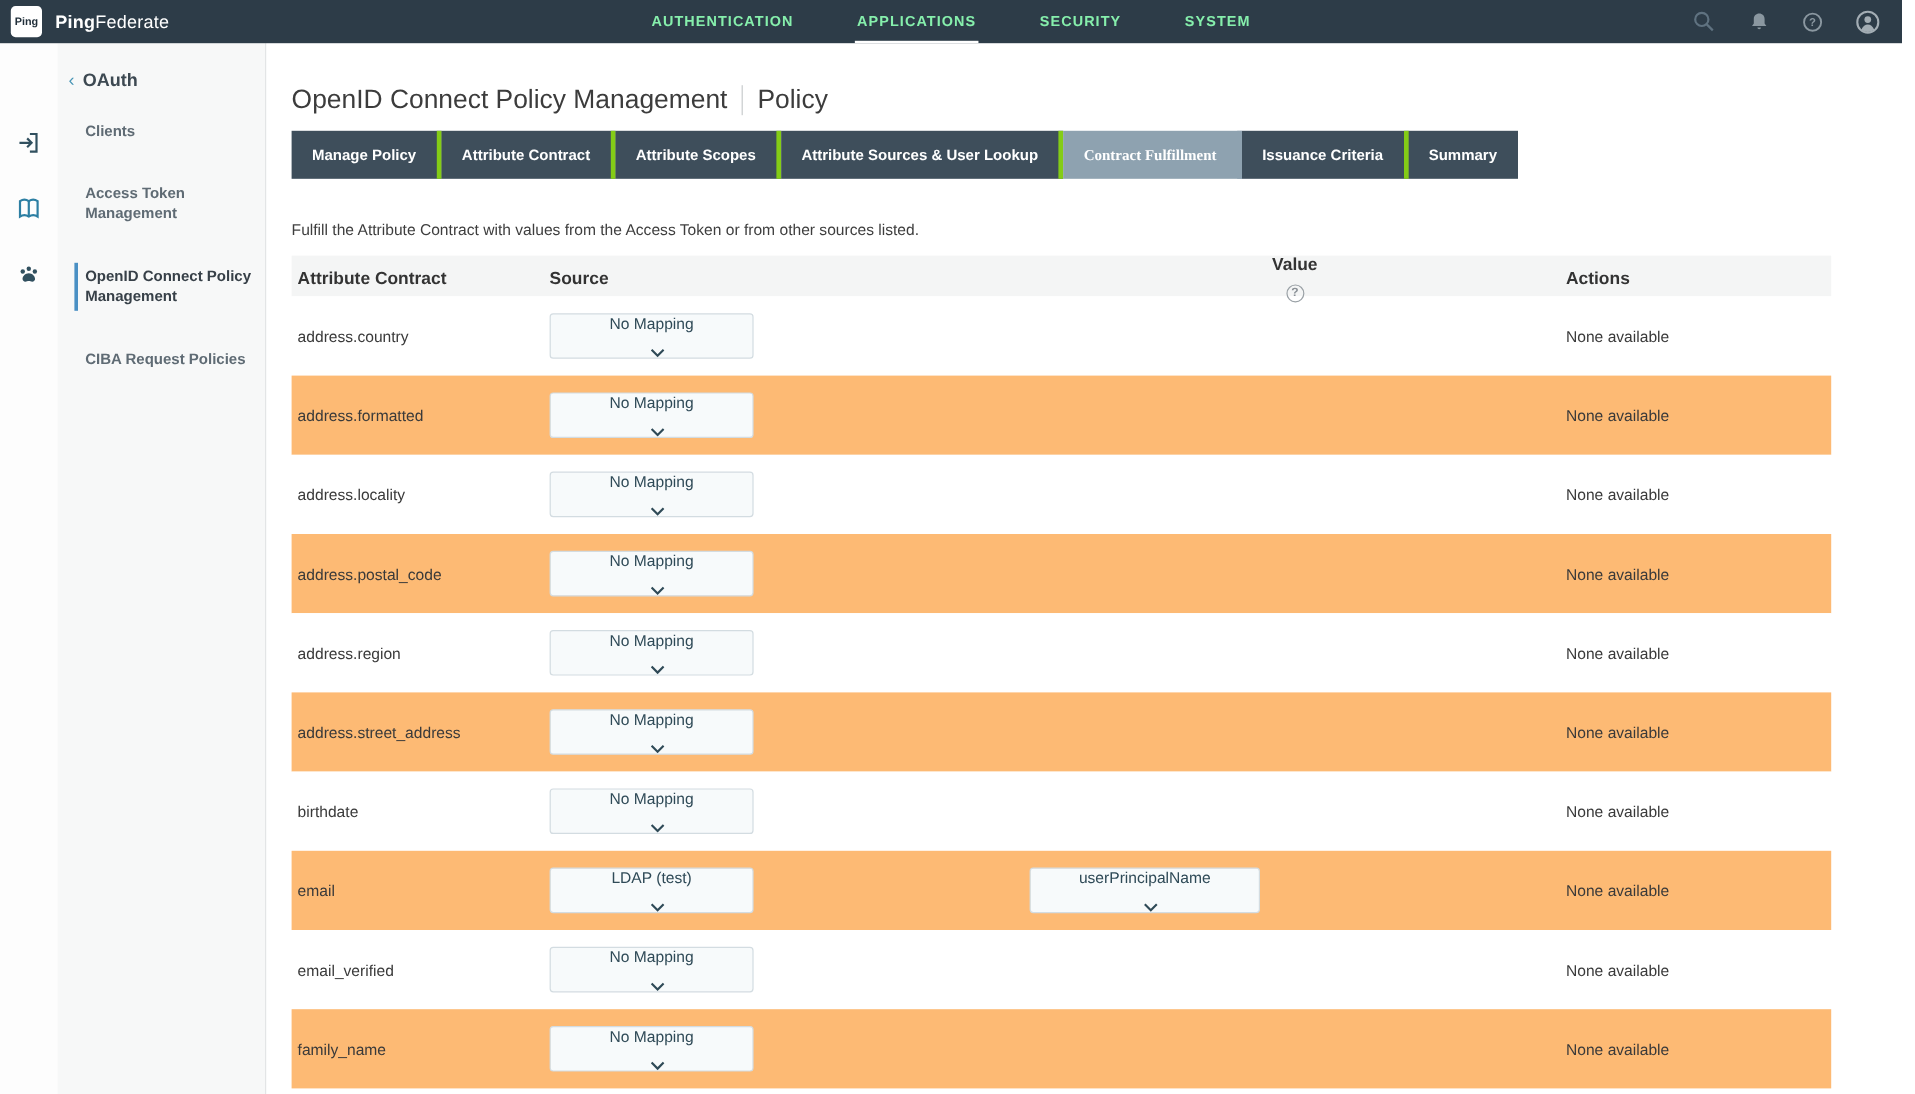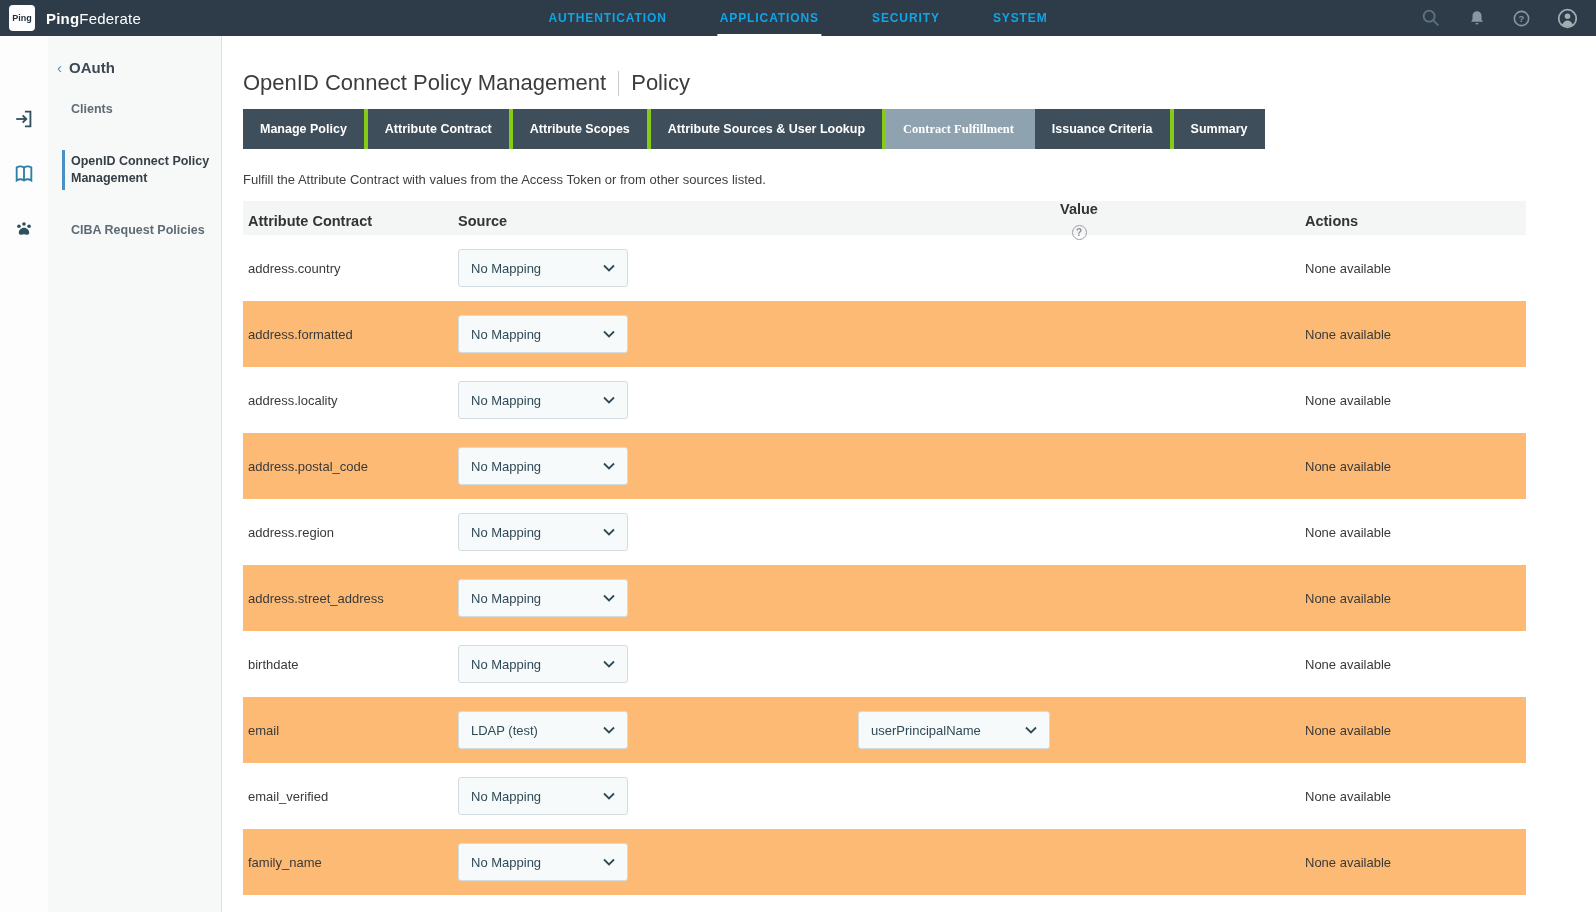--- a/index.html
+++ b/index.html
@@ -1,25 +1,25 @@
 <!DOCTYPE html>
 <html><head>
 <meta charset="utf-8">
 <style>
   * { box-sizing: border-box; margin: 0; padding: 0; }
   html,body { width: 1596px; height: 912px; overflow: hidden; }
   body { font-family: "Liberation Sans", sans-serif; background: #fff; position: relative; }
 
   
-  .topbar { position: absolute; top:0; left:0; right:0; height:36px; background:#2D3C48; display:flex; align-items:center; z-index:20; }
+  .topbar { position: absolute; top:0; left:0; right:11px; height:36px; background:#2D3C48; display:flex; align-items:center; z-index:20; }
   .logo { width:26px; height:26px; background:#fff; border-radius:4px; margin-left:9px; display:flex; align-items:center; justify-content:center; color:#22303B; font-size:9px; font-weight:700; flex:none; }
   .brand { color:#fff; font-size:15px; margin-left:11px; letter-spacing:.2px; white-space:nowrap; }
   .brand .b { font-weight:700; }
   .topnav { position:absolute; left:50%; transform:translateX(-50%); display:flex; gap:49px; height:36px; align-items:center; }
-  .nav-item { color:#0ea5e9; font-size:12px; letter-spacing:.9px; font-weight:600; padding:11px 2px 6px; border-bottom:2px solid transparent; cursor:pointer; height:36px; }
+  .nav-item { color:#86efac; font-size:12px; letter-spacing:.9px; font-weight:600; padding:11px 2px 6px; border-bottom:2px solid transparent; cursor:pointer; height:36px; }
   .nav-item.active { border-bottom-color:#fff; font-weight:700; }
   .top-icons { margin-left:auto; display:flex; align-items:center; gap:26px; margin-right:18px; }
   .top-icons .tic { cursor:pointer; display:flex; align-items:center; }
 
   
   .sidebar { position:absolute; top:36px; left:0; bottom:0; width:222px; background:#F7F8F8; border-right:1px solid #DEE0E1; display:flex; }
   .rail { width:48px; background:#FDFDFD; display:flex; flex-direction:column; align-items:center; padding-top:72px; gap:33px; flex:none; }
   .rail .ric { cursor:pointer; display:flex; }
   .menu { flex:1; padding-top:23px; }
   .back { display:flex; align-items:center; padding-left:9px; margin-bottom:25px; cursor:pointer; }
@@ -30,32 +30,32 @@
   .menu-item.active::before { content:""; position:absolute; left:14px; top:-3px; bottom:-3px; width:3px; background:#4A90C4; }
 
   
   .main { position:absolute; top:36px; left:222px; right:0; bottom:0; background:#fff; padding:34px 70px 0 21px; overflow:hidden; }
   .page-title { display:flex; align-items:center; font-size:22px; color:#3C3C3C; line-height:26px; }
   .title-divider { width:1px; height:25px; background:#C8CBCD; margin:0 12px; }
   .tabs { display:inline-flex; margin-top:13px; }
   .tab { background:#3E4E5B; color:#fff; font-size:12.5px; font-weight:700; font-family:inherit; border:none; border-right:4px solid #84cc16; padding:0 17px; height:40px; cursor:pointer; white-space:nowrap; }
   .tab:last-child { border-right:none; }
   .tab.active { background:#8EA2B0; border-right-color:#8EA2B0;font-family:Liberation Serif, serif; }
-  .desc { margin-top:23px; font-size:13px; color:#3E3E3E; }
+  .desc { margin-top:35px; font-size:13px; color:#3E3E3E; }
 
   
   .table { margin-top:14px; }
   .thead, .trow { display:grid; grid-template-columns:210px 400px 447px 1fr; align-items:center; }
   .thead { background:#F4F5F5; height:34px; font-size:14.5px; font-weight:700; color:#333; }
   .cell { padding-left:5px; }
   .value-head { display:flex; align-items:center; gap:8px;flex-direction:column; }
   .help-icon { width:15px; height:15px; border:1px solid #9AA1A6; border-radius:50%; color:#8A9096; font-size:10px; font-weight:700; display:flex; align-items:center; justify-content:center; cursor:pointer; }
   .trow { height:66px; font-size:13px; color:#3A3A3A; background:#fff; }
   .trow.alt { background:#fdba74; }
-  .dropdown { width:170px; height:38px; background:#F7FAFB; border:1px solid #D3DCE1; border-radius:3px; display:flex; align-items:center; justify-content:space-between; padding:0 12px; color:#2F4A57; font-size:13px; cursor:pointer; }
+  .dropdown { width:170px; height:38px; background:#F7FAFB; border:1px solid #D3DCE1; border-radius:3px; display:flex; align-items:center; justify-content:space-between; padding:0 12px; color:#2F4A57; font-size:13px; cursor:pointer;flex-direction:column; }
   .dd-val { width:192px; }
   .chev { flex:none; margin-left:10px; }
 </style>
 </head>
 <body>
 
 <header class="topbar">
   <div class="logo">Ping</div>
   <div class="brand"><span class="b">Ping</span><span>Federate</span></div>
 
@@ -124,20 +124,21 @@
   </div>
 
   <div class="menu">
     <div class="back">
       <span class="back-chevron">‹</span>
       <span class="back-label">OAuth</span>
     </div>
     <div id="sidebar-items">
   <div class="menu-item">Clients</div>
 
+  <div class="menu-item">Access Token Management</div>
 
 
   <div class="menu-item active">OpenID Connect Policy Management</div>
 
   <div class="menu-item">CIBA Request Policies</div>
 </div>
   </div>
 </aside>
 
 <main class="main">

